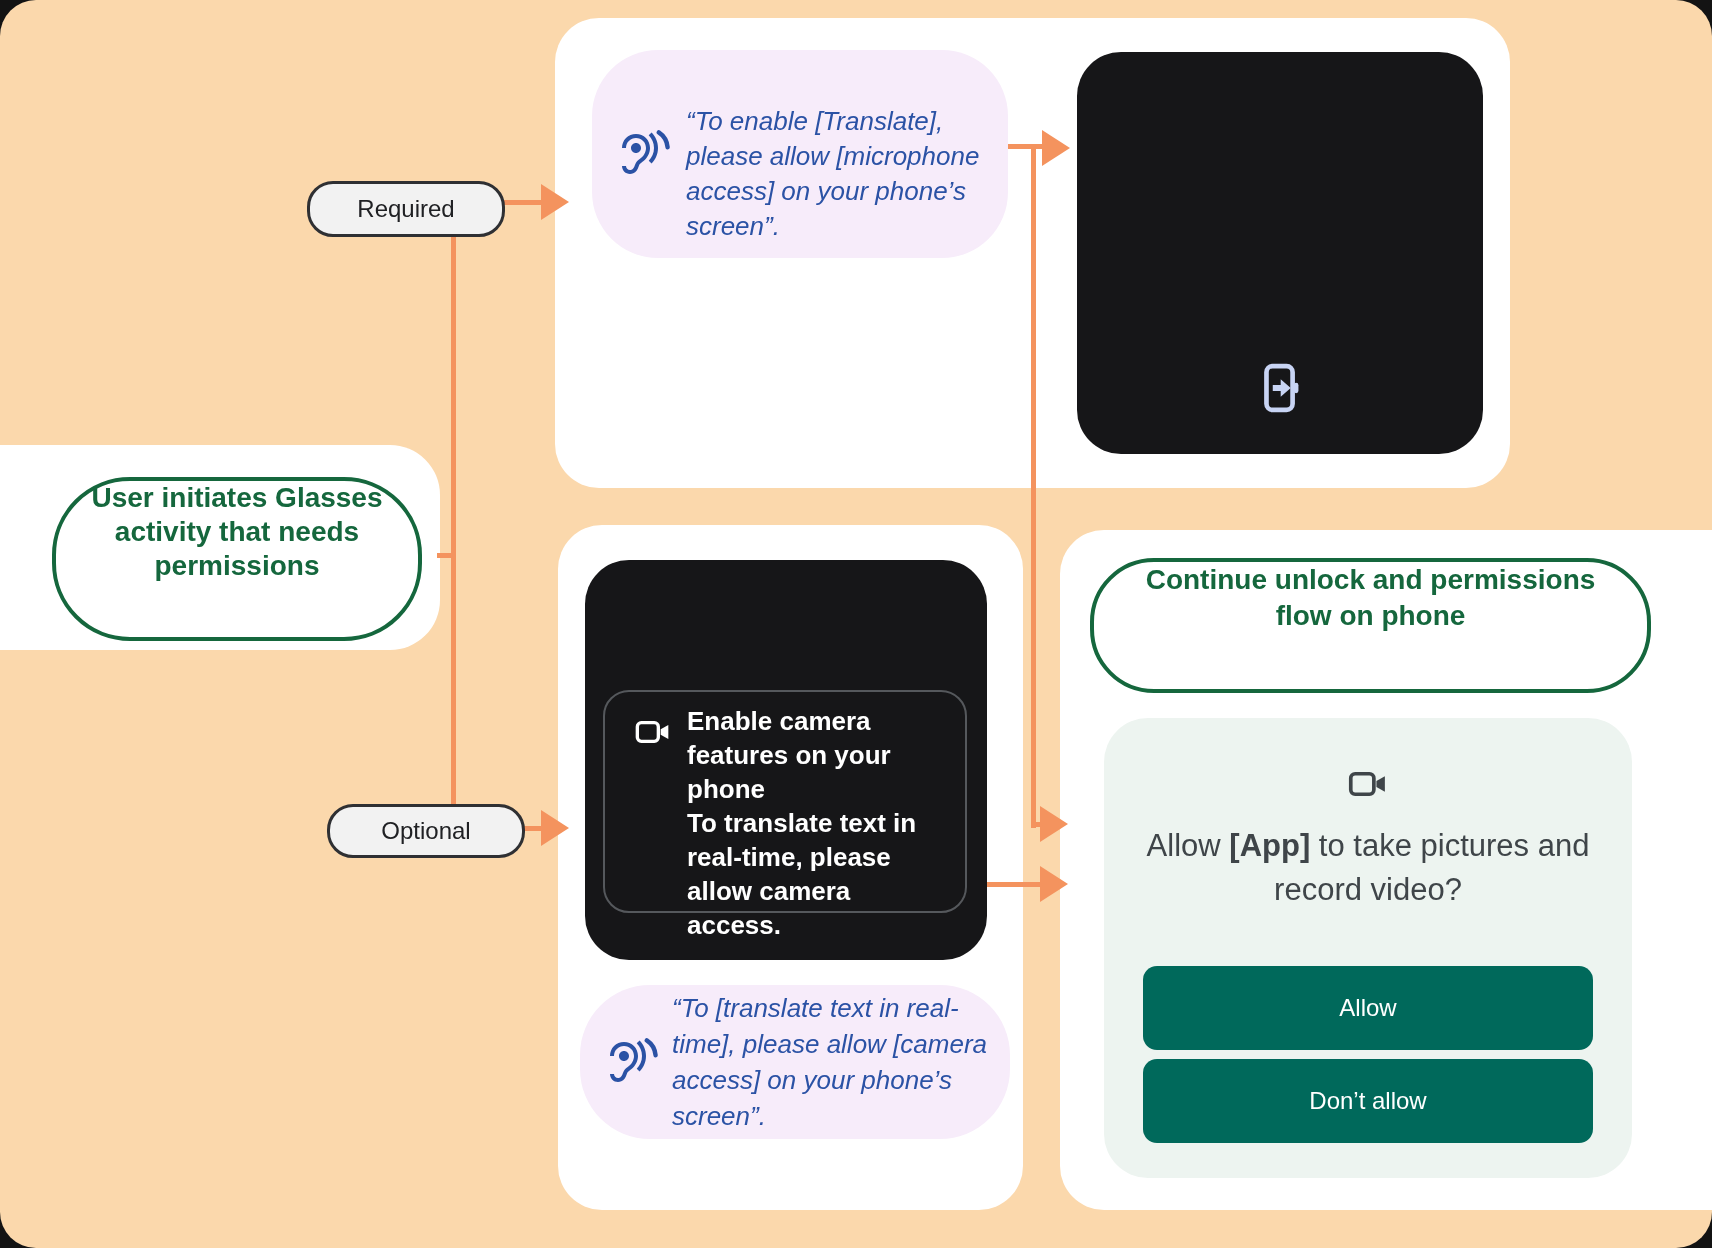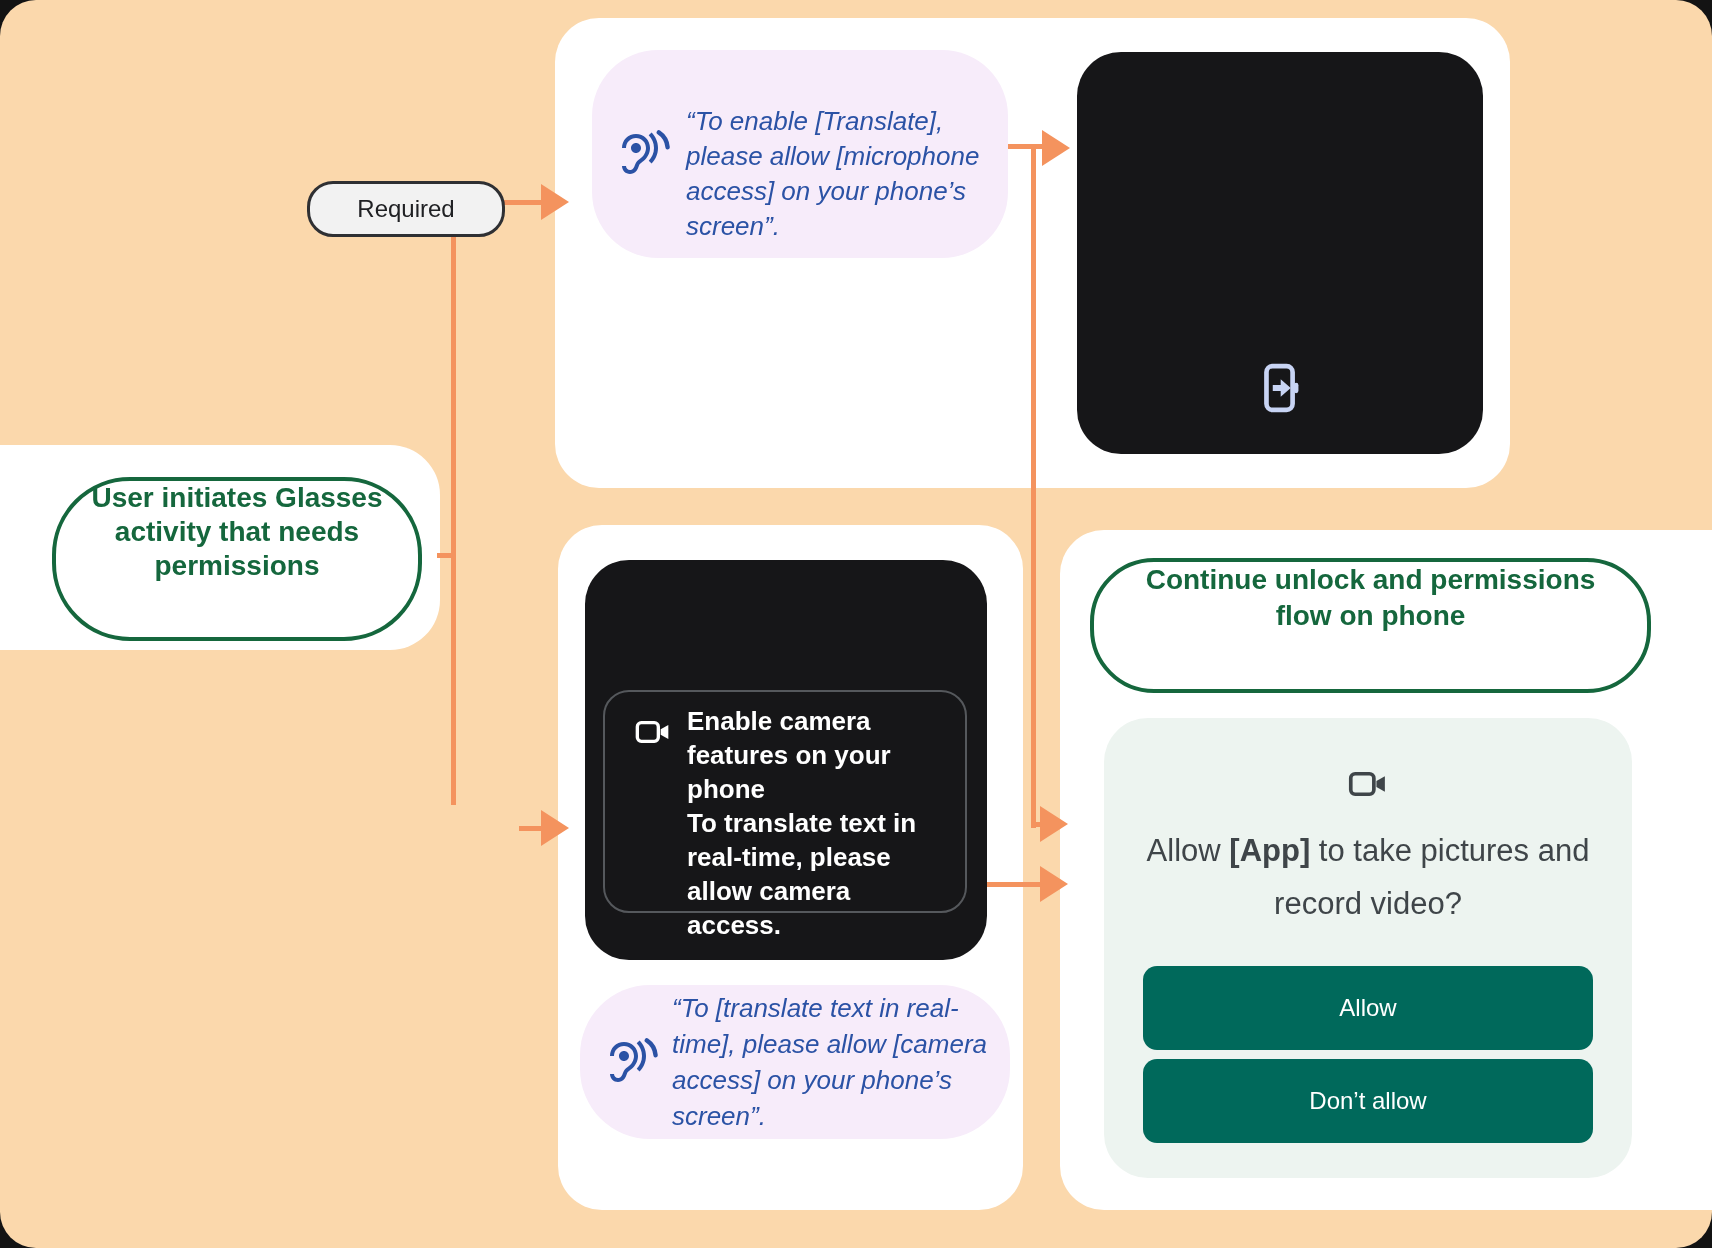--- a/index.html
+++ b/index.html
@@ -56,21 +56,21 @@
   .glasses-prompt{position:absolute;left:18px;top:130px;width:364px;height:223px;
      border:2px solid #55585C;border-radius:26px;box-sizing:border-box;
      display:flex;padding:12px 16px;}
   .glasses-prompt .cam{flex:0 0 auto;width:40px;height:40px;color:#fff;margin:8px 14px 0 12px;}
   .glasses-prompt .ptxt{color:#fff;font-size:26px;line-height:34px;font-weight:600;width:252px;}
 
   .mint-panel{position:absolute;left:44px;top:188px;width:528px;height:460px;
      border-radius:44px;background:var(--mint);}
   .mint-panel .cam{display:block;margin:44px auto 0;width:44px;height:44px;color:var(--dialog-text);}
   .dialog-title{margin:18px auto 0;width:480px;text-align:center;font-size:31px;
-     line-height:53px;color:var(--dialog-text);}
+     line-height:44px;color:var(--dialog-text);}
   .dialog-title b{font-weight:bold;}
   .btn{position:absolute;left:39px;width:450px;height:84px;border-radius:14px;
      background:var(--teal);color:#fff;font-size:24px;font-weight:500;
      display:flex;align-items:center;justify-content:center;cursor:pointer;}
   .btn-allow{top:248px;}
   .btn-dont{top:341px;}
   svg{display:block;}
 </style>
 </head>
 <body>
@@ -143,20 +143,23 @@
   <div class="wire" style="left:1031px;top:144px;width:5px;height:684px;"></div>
   <div class="wire" style="left:1031px;top:822px;width:10px;height:5px;"></div>
   <div class="head" style="left:1040px;top:806px;"></div>
 
   <div class="wire" style="left:987px;top:882px;width:54px;height:5px;"></div>
   <div class="head" style="left:1040px;top:866px;"></div>
 
   <div class="gray-pill required-pill">
     <span>Required</span>
   </div>
+  <div class="gray-pill optional-pill">
+    <span>Optional</span>
+  </div>
 
   <div class="voice-bubble voice-top">
     <span class="ear">
       <svg viewBox="0 0 27 24" width="54" height="48">
         <g transform="scale(-1,1) translate(-24,0)">
           <path fill="currentColor" d="M17 20c-.29 0-.56-.06-.76-.15-.71-.37-1.21-.88-1.71-2.38-.51-1.56-1.47-2.29-2.39-3-.79-.61-1.61-1.24-2.32-2.53C9.29 10.98 9 9.93 9 9c0-2.8 2.2-5 5-5s5 2.2 5 5h2c0-3.93-3.07-7-7-7S7 5.07 7 9c0 1.26.38 2.65 1.07 3.9.91 1.65 1.98 2.48 2.85 3.15.81.62 1.39 1.07 1.71 2.05.6 1.82 1.37 2.84 2.73 3.55.51.23 1.07.35 1.64.35 2.21 0 4-1.79 4-4h-2c0 1.1-.9 2-2 2zM7.64 2.64L6.22 1.22C4.23 3.21 3 5.96 3 9s1.23 5.79 3.22 7.78l1.41-1.41C6.01 13.74 5 11.49 5 9s1.01-4.74 2.64-6.36zM11.5 9c0 1.38 1.12 2.5 2.5 2.5s2.5-1.12 2.5-2.5-1.12-2.5-2.5-2.5-2.5 1.12-2.5 2.5z"></path>
         </g>
         <path d="M21.4 1.2a10 10 0 0 1 4.4 7.4" stroke="currentColor" stroke-width="2.2" fill="none" stroke-linecap="round"></path>
       </svg>
     </span>

